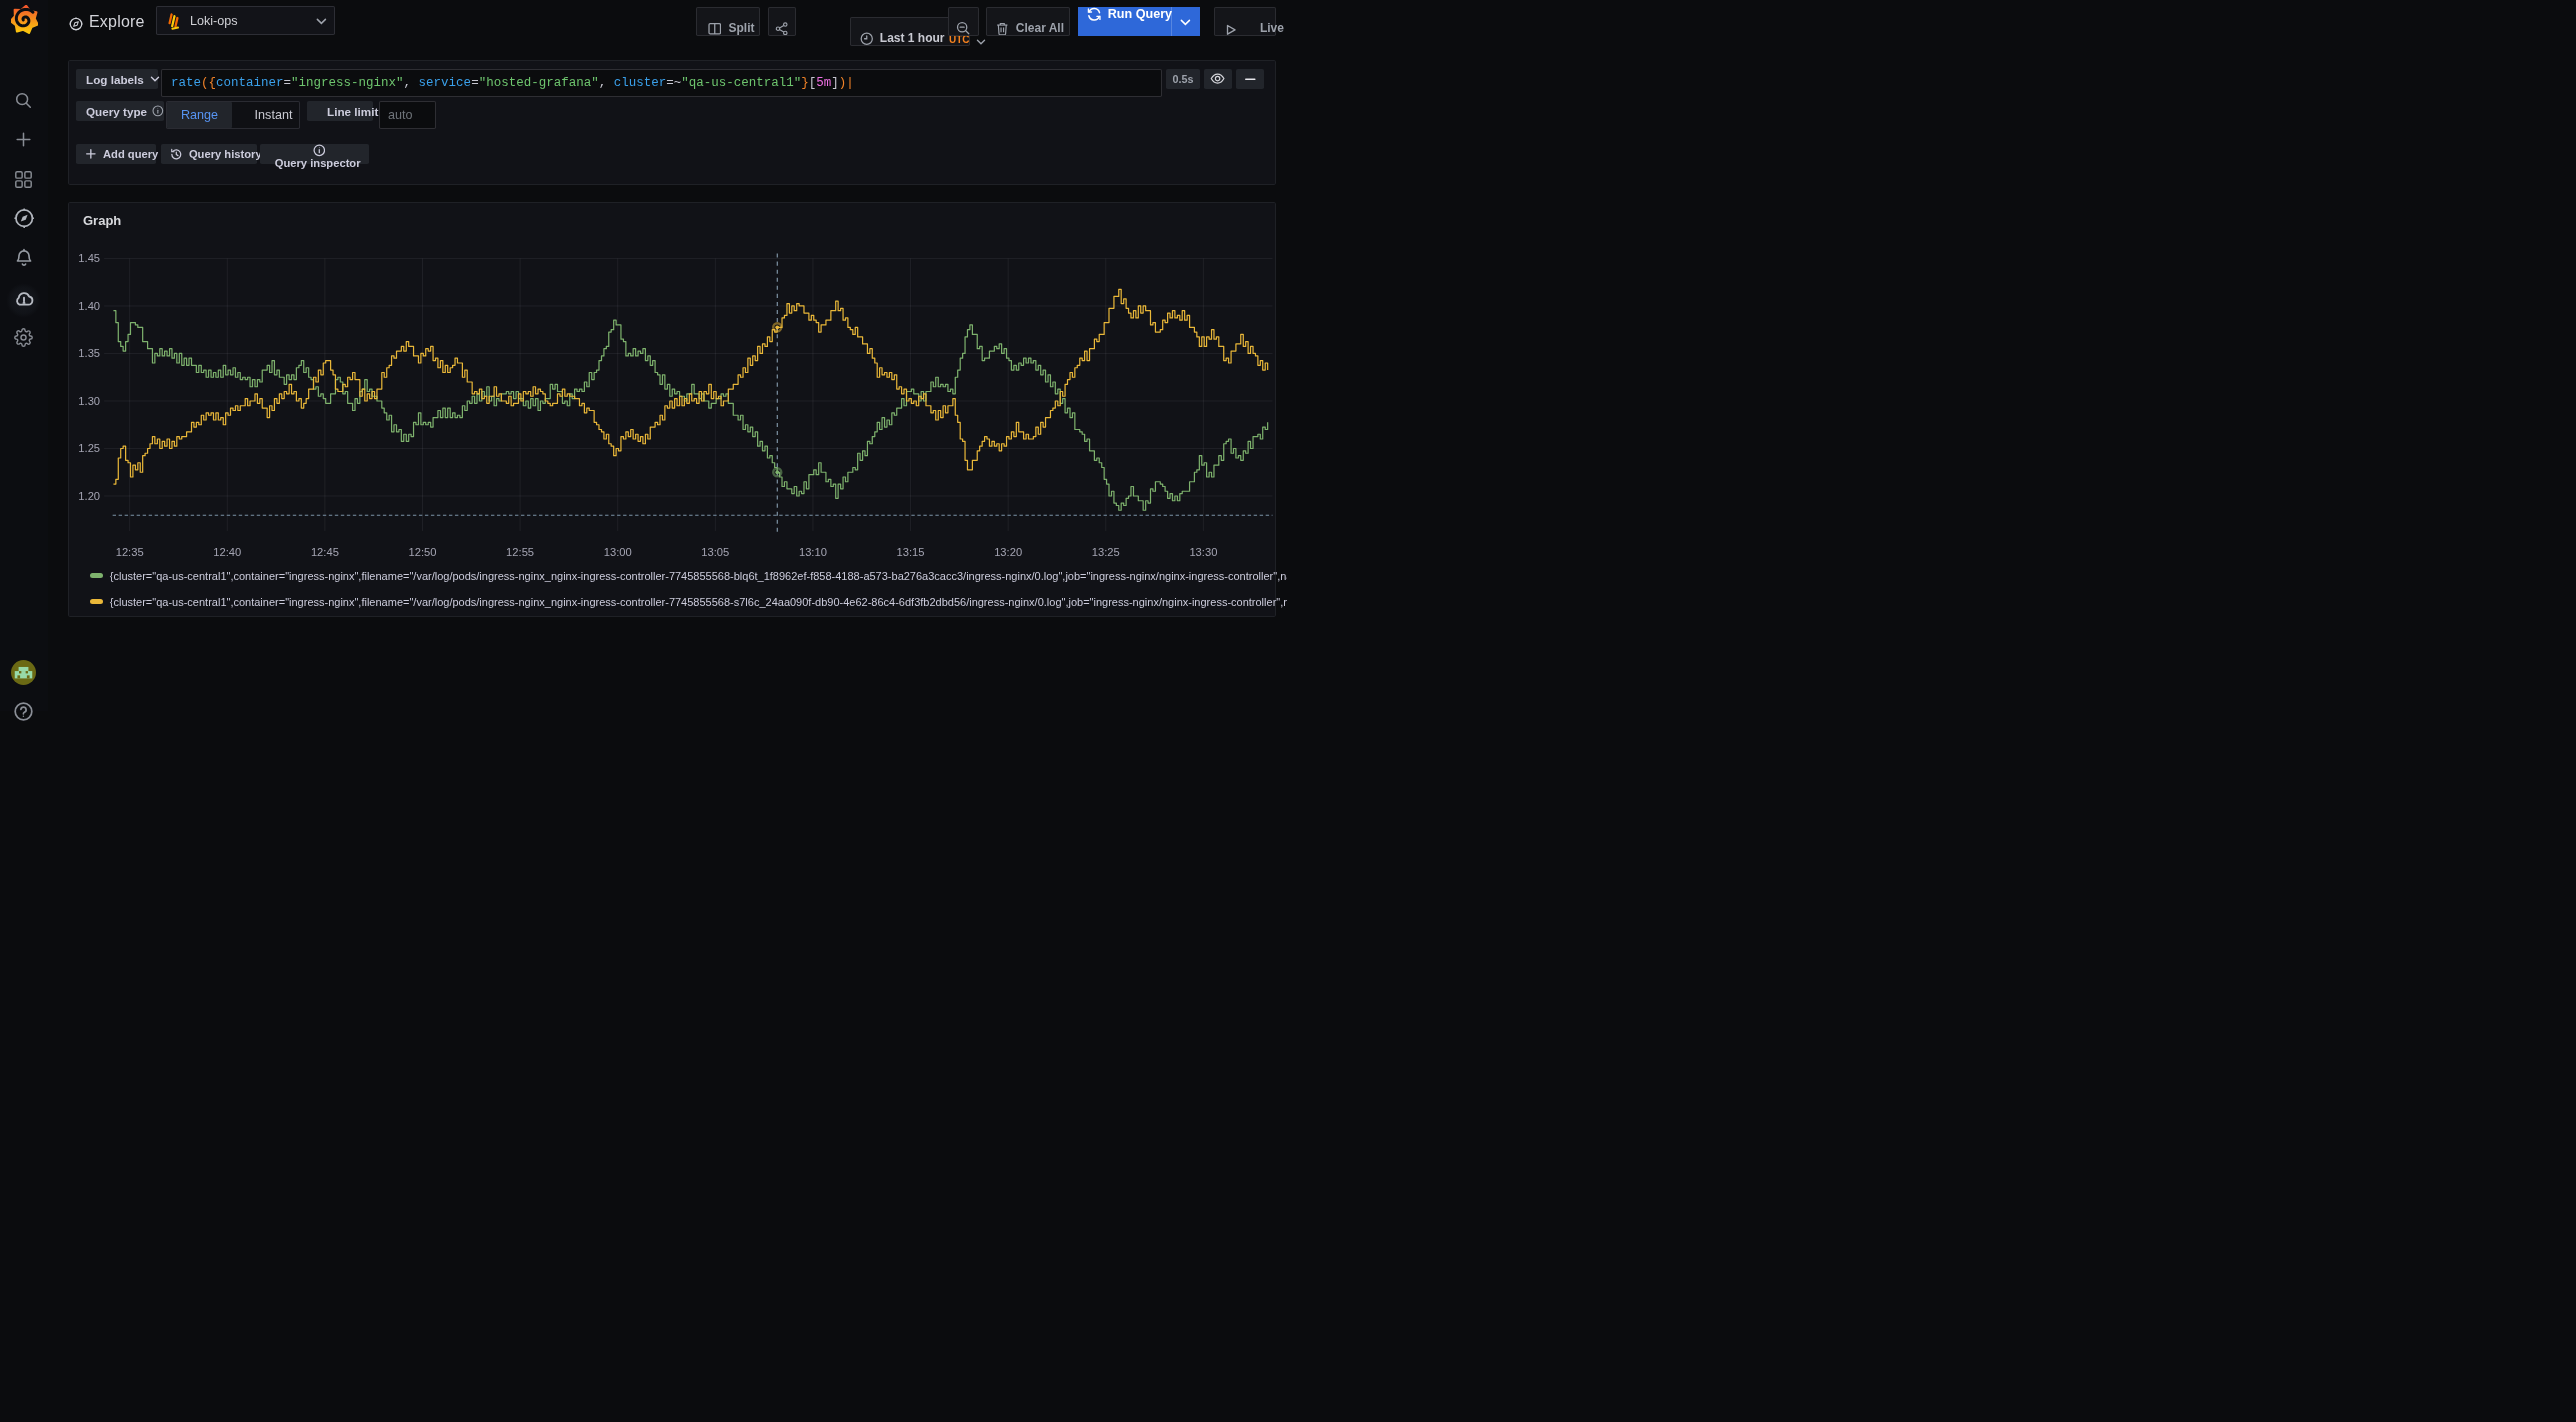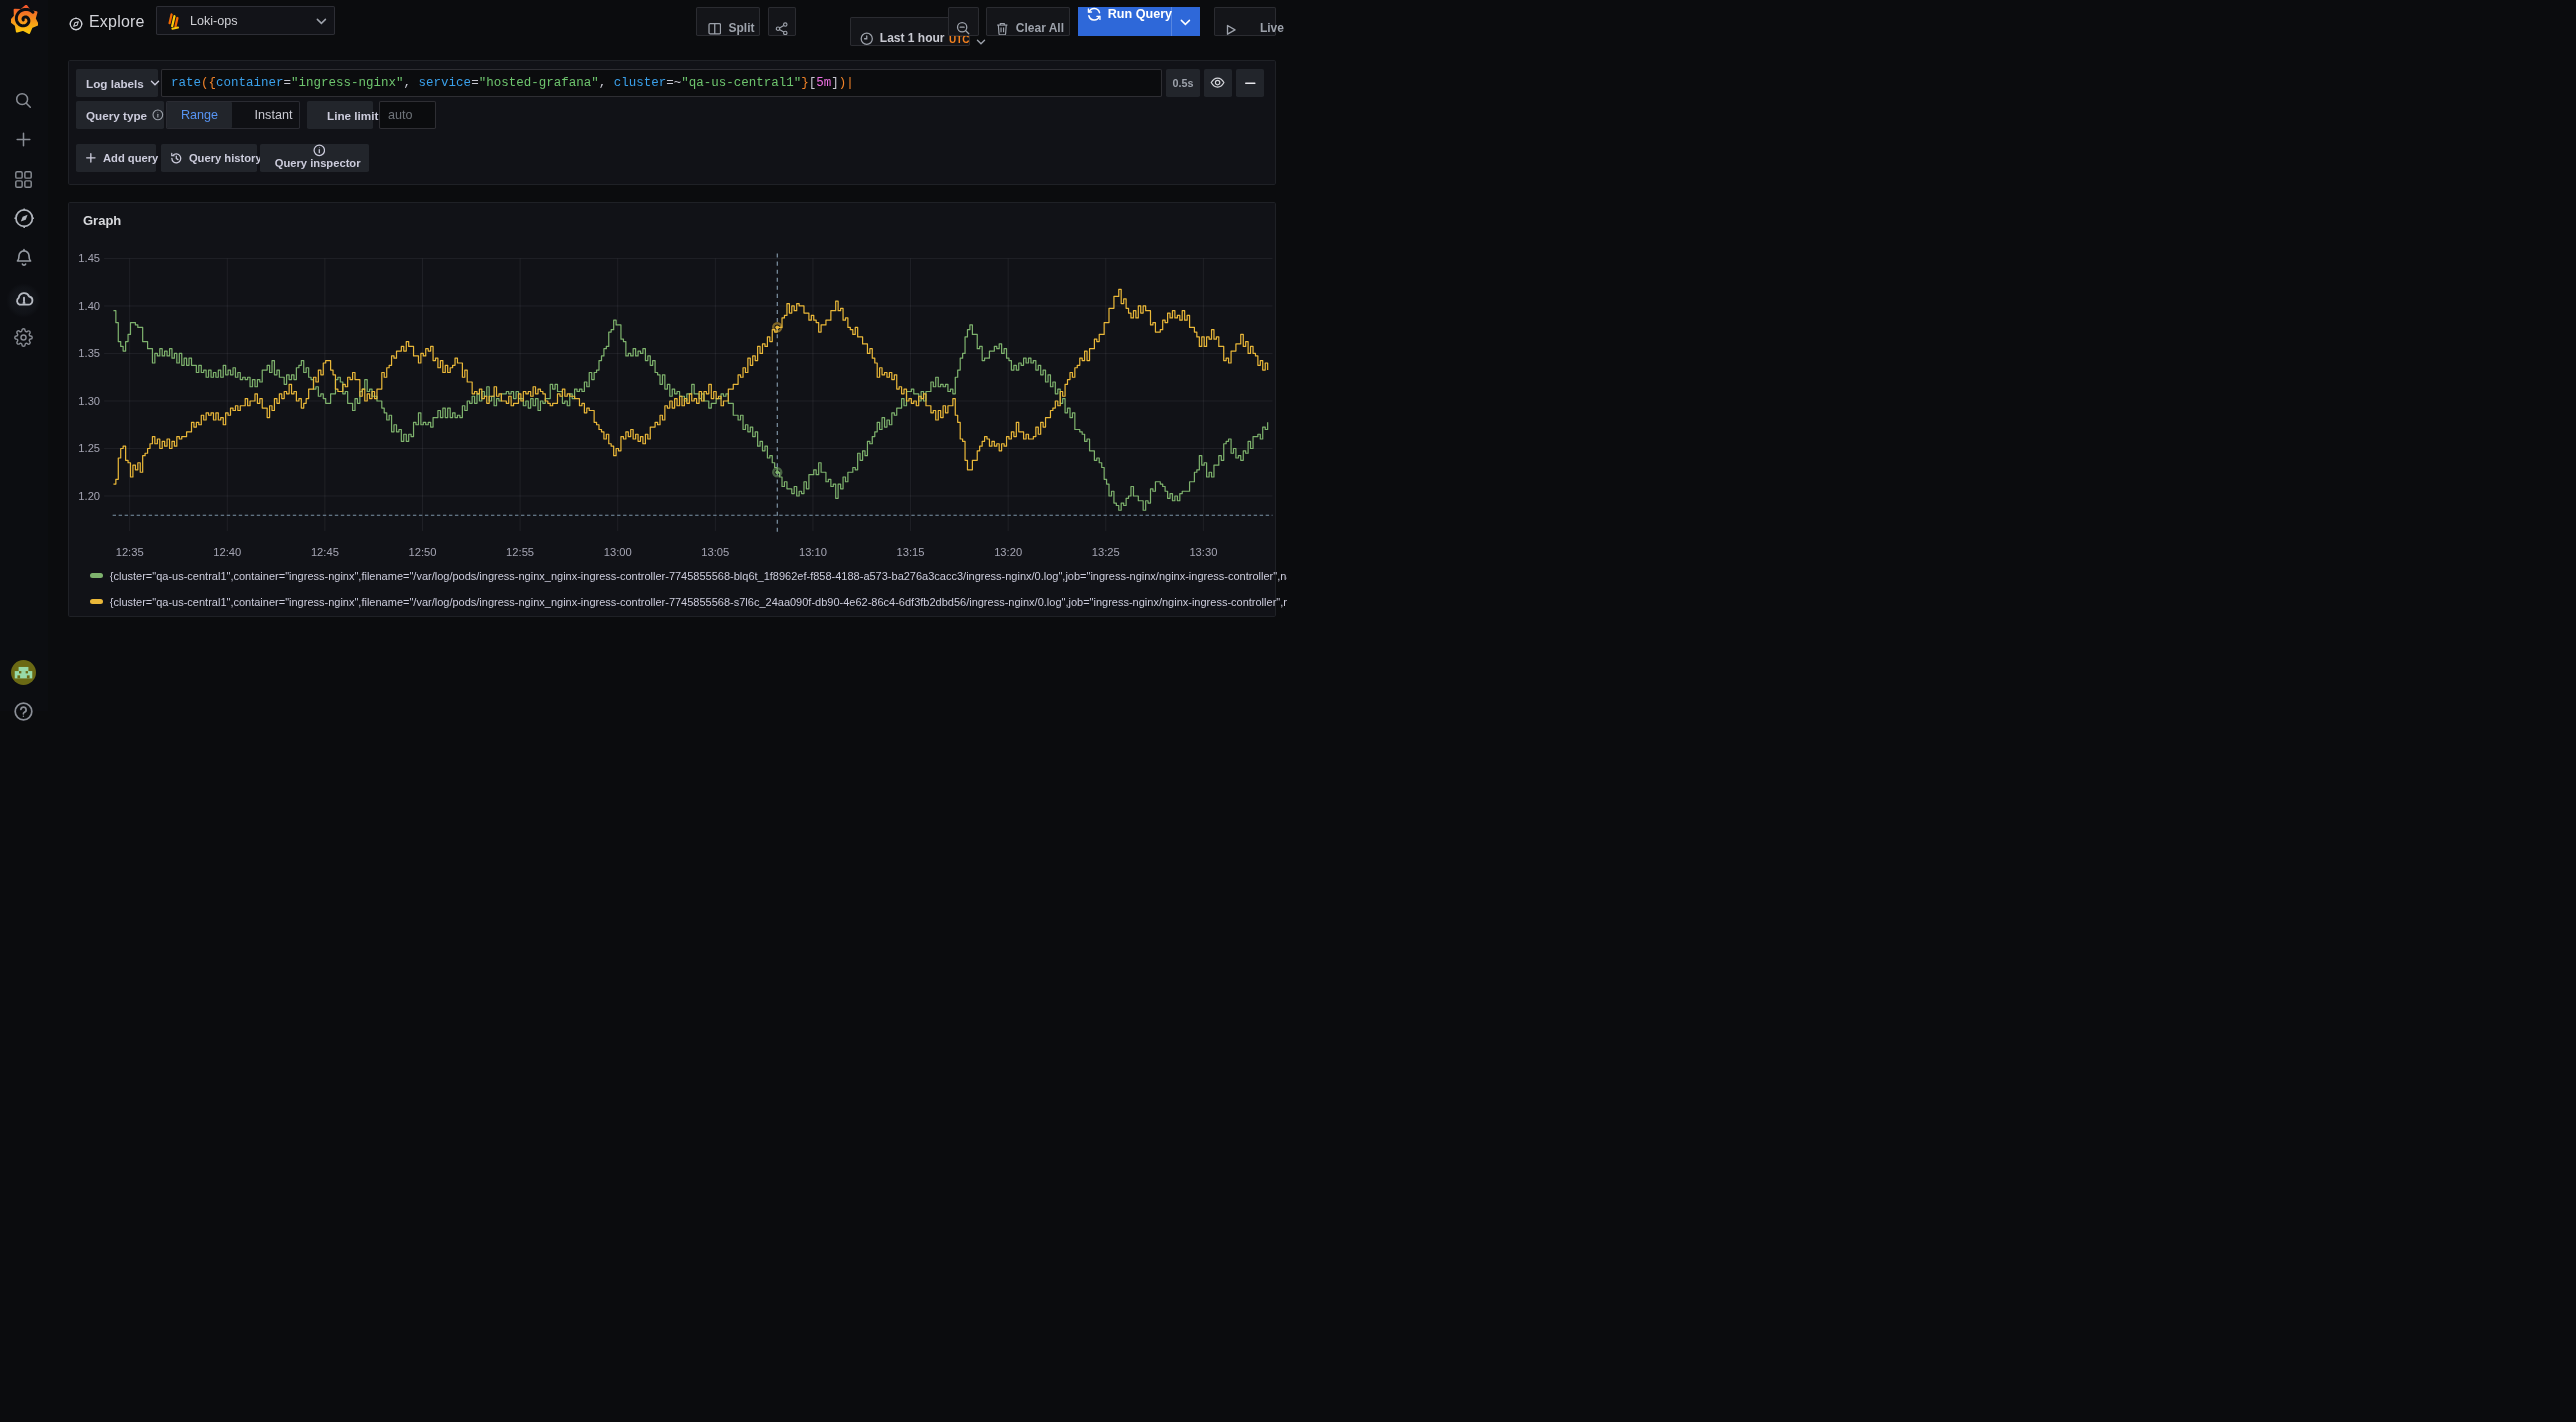--- a/index.html
+++ b/index.html
@@ -2,21 +2,21 @@
 <html style="font-size:14.4px"><head>
 <meta charset="utf-8">
 <style>
   * { margin:0; padding:0; box-sizing:border-box; }
   html,body { width:1288px; height:711px; background:#0b0c0e; overflow:hidden; -webkit-font-smoothing:antialiased;
     font-family:"Liberation Sans", sans-serif; color:#ccccdc; }
   .abs { position:absolute; }
   .btn { position:absolute; top:7.2px; height:29px; border:0.9px solid rgba(204,204,220,0.13);
     border-radius:1.8px; background:#141519; display:flex; align-items:flex-end; color:#9da2ab;
     font-size:12px; font-weight:700; white-space:nowrap; }
-  .qbtn { position:absolute; height:28px; border-radius:1.8px; background:#22252b;
+  .qbtn { position:absolute; height:20px; border-radius:1.8px; background:#22252b;
     display:flex; align-items:center; color:#ccccdc; font-size:11.7px; font-weight:700; white-space:nowrap; }
   svg { display:block; flex:none; }
   .ellipsis { white-space:nowrap; overflow:hidden; }
 </style>
 </head>
 <body>
 
 <div class="abs" style="left:0;top:0;width:48px;height:711px;background:#0c0d11;"></div>
 <div class="abs" style="left:10.8px;top:4.5px;width:27px;height:29px;">
 <svg width="27" height="29" viewBox="0 0 30 32">

